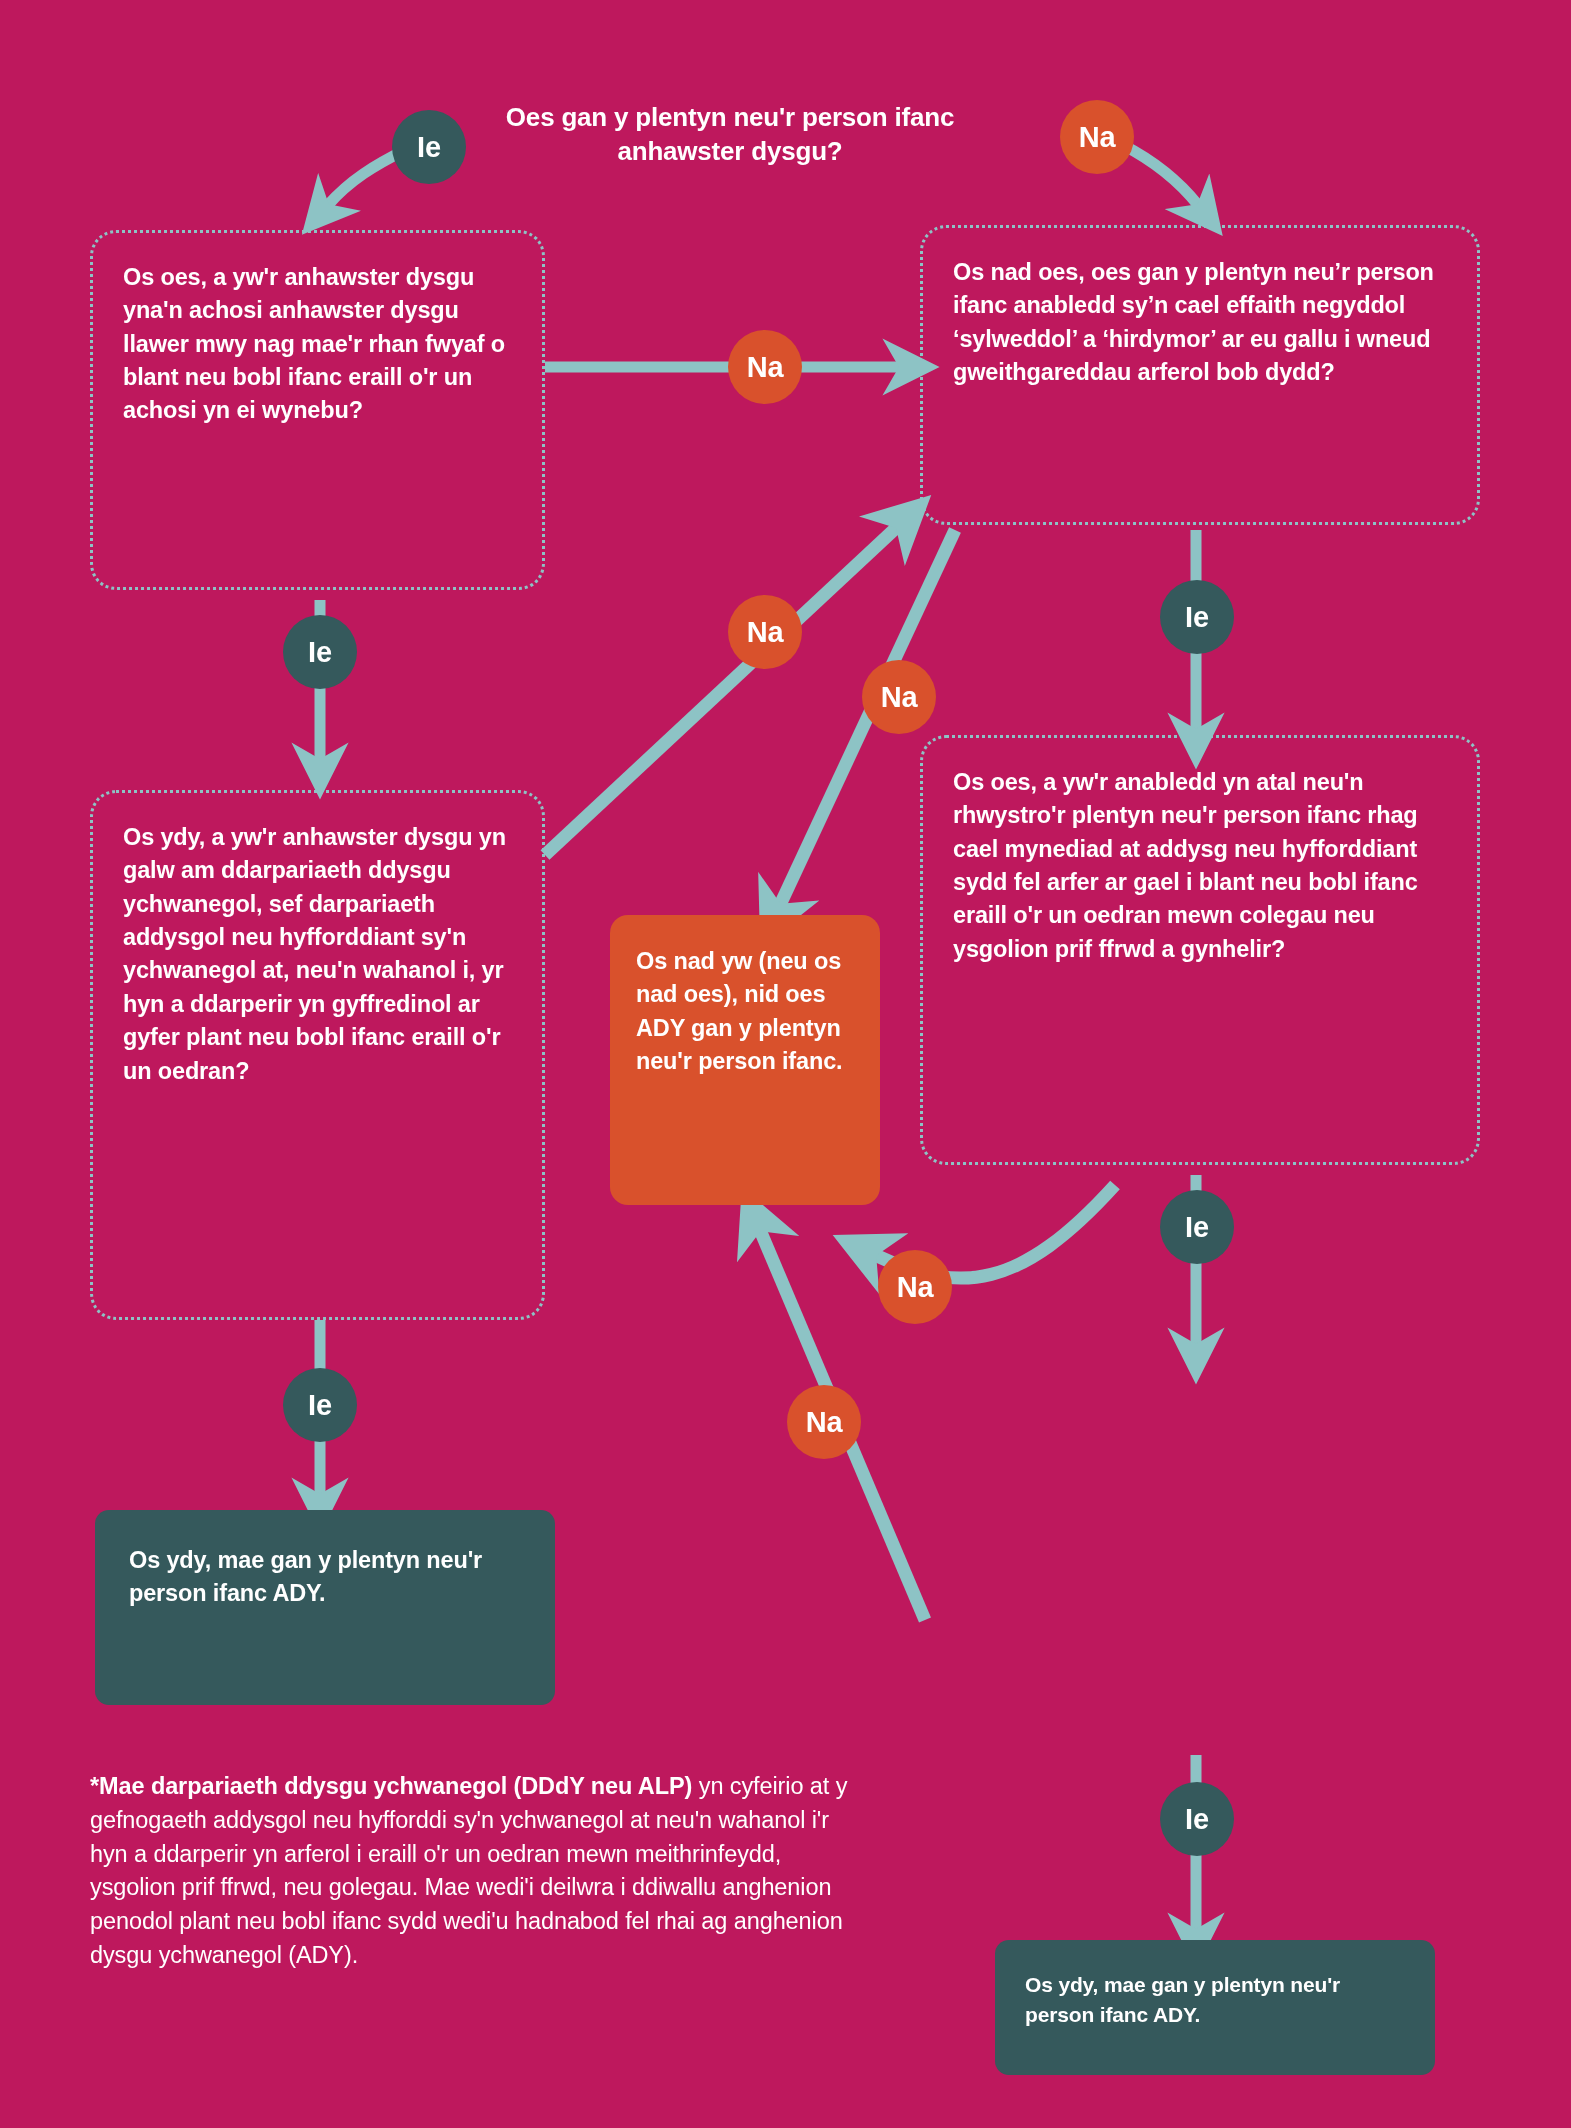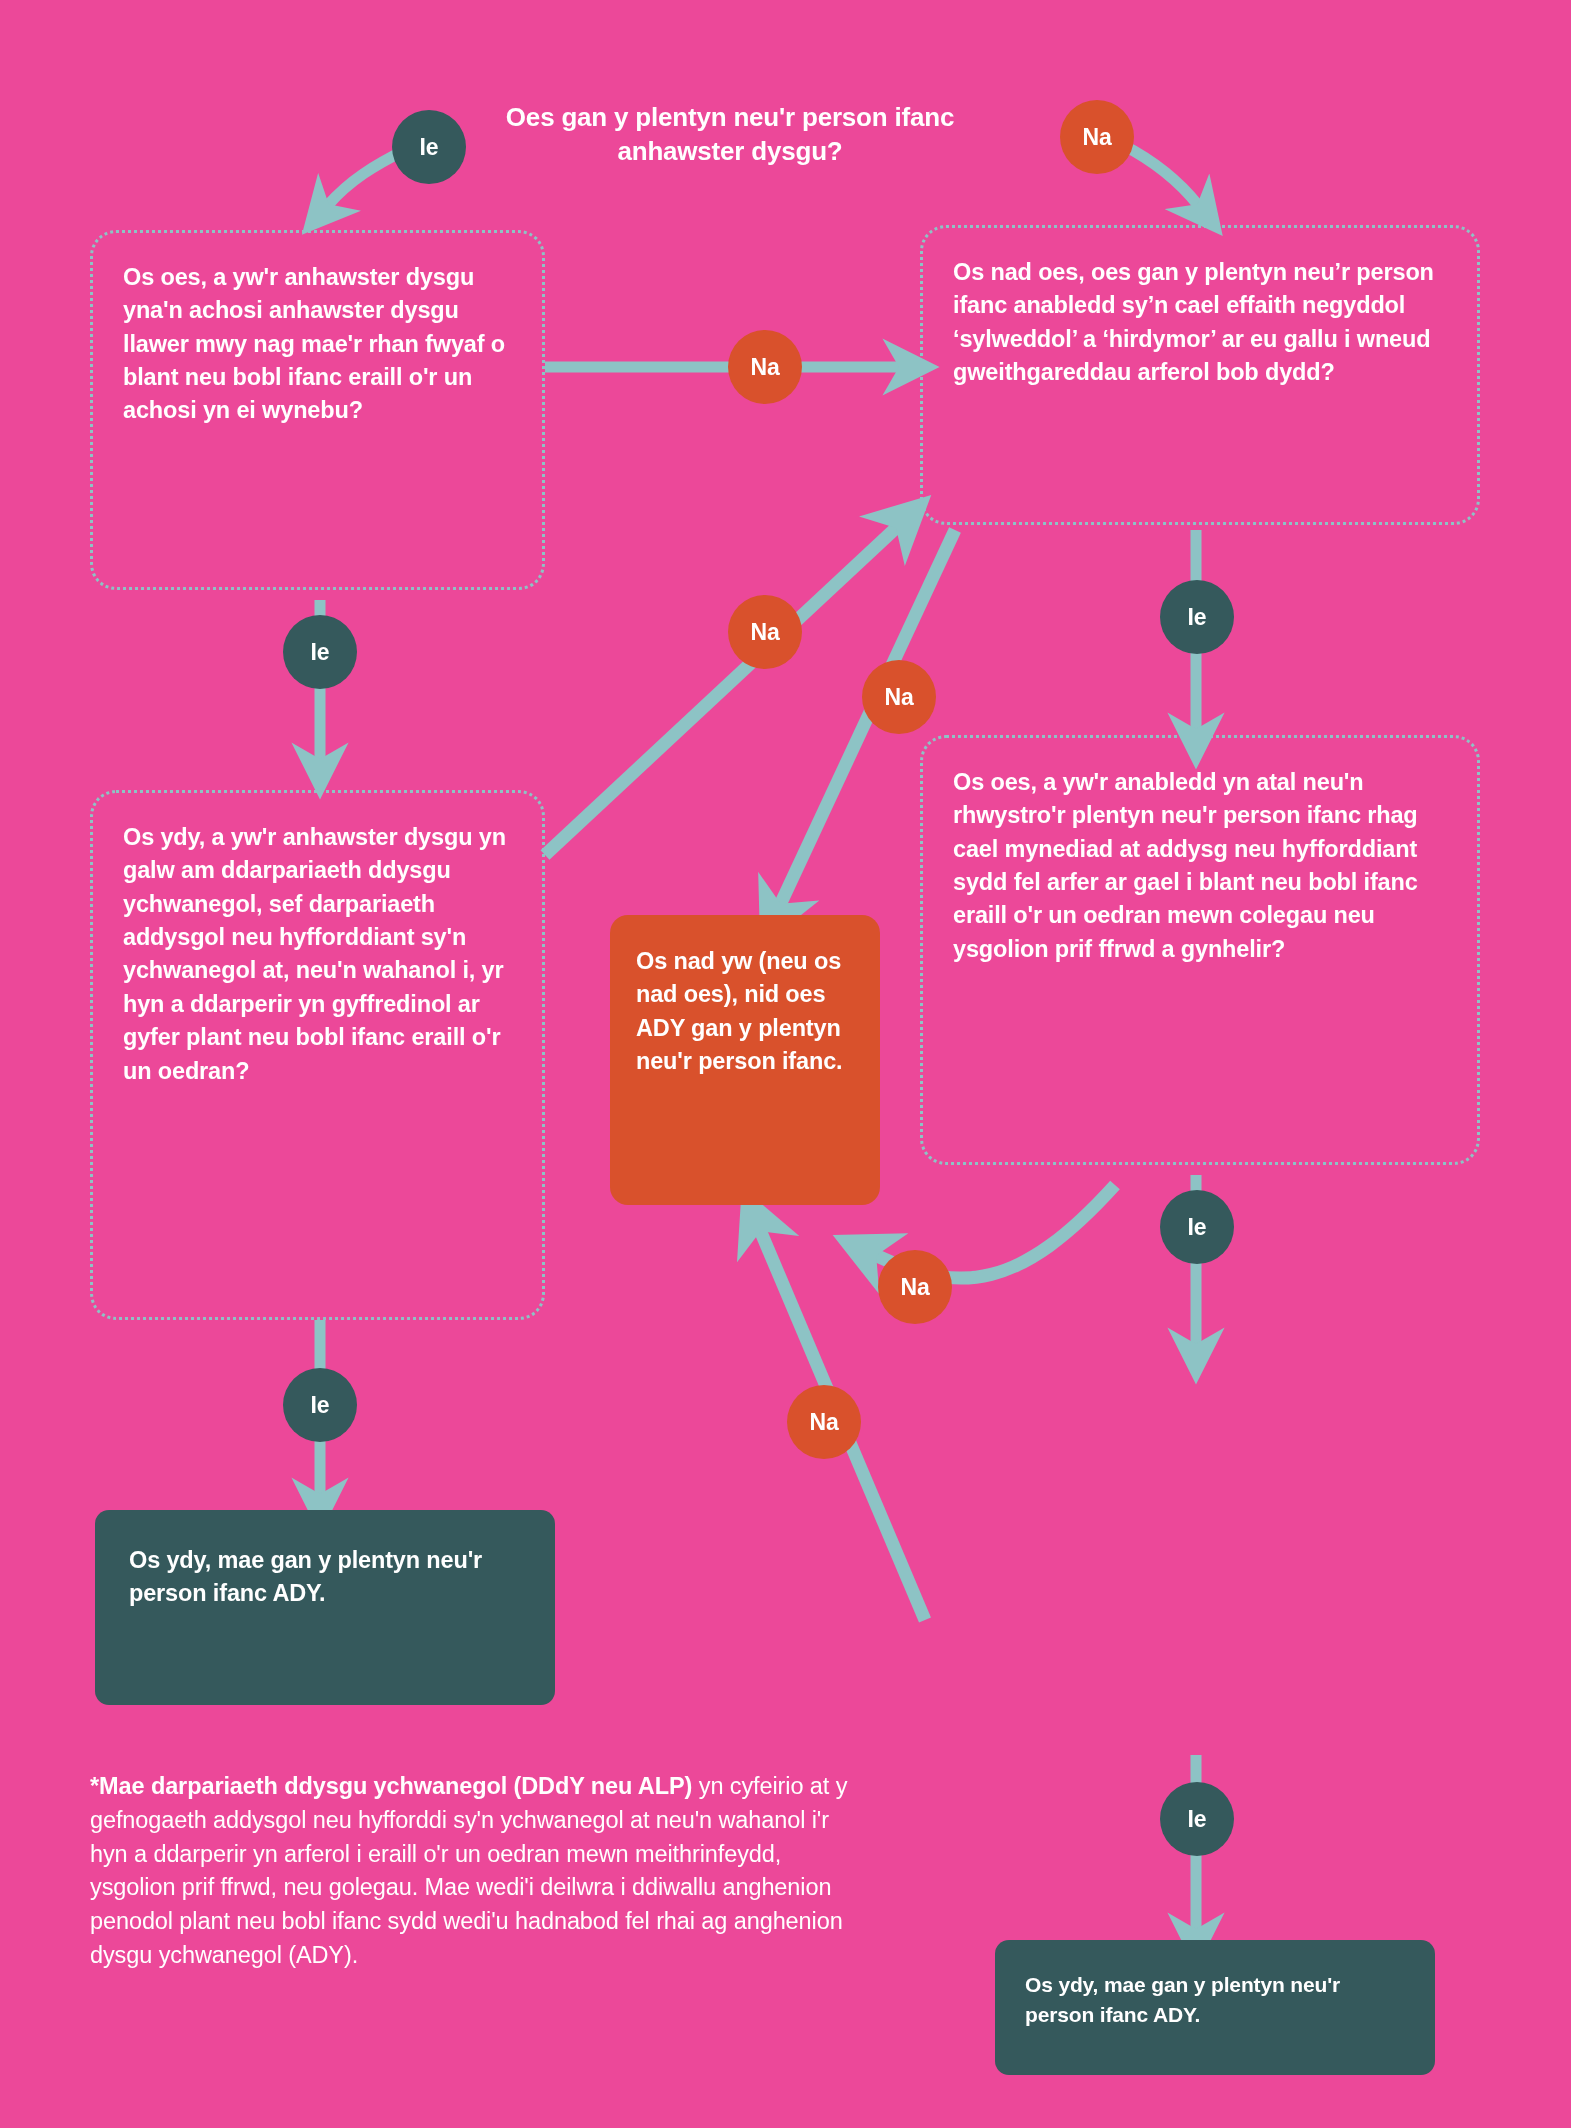--- a/index.html
+++ b/index.html
@@ -6,21 +6,21 @@
 
   html, body {
     background: #073238;
     font-family: "Liberation Sans", sans-serif;
   }
 
   #page {
     position: relative;
     width: 1571px;
     height: 2128px;
-    background: #ec4899;
+    background: #be185d;
     overflow: hidden;
     text-decoration: underline;
   }
 
   
   #connectors {
     position: absolute;
     left: 0; top: 0;
     width: 1571px;
     height: 2128px;
@@ -83,21 +83,21 @@
 
   
   .pill {
     position: absolute;
     display: flex;
     align-items: center;
     justify-content: center;
     border-radius: 50%;
     color: #ffffff;
     font-weight: bold;
-    font-size: 23px;
+    font-size: 29px;
     letter-spacing: -0.2px;
   }
   .pill.yes { background: #35595c; }
   .pill.no  { background: #d9512c; }
 
   
   .footnote {
     position: absolute;
     color: #ffffff;
     font-size: 23.5px;

